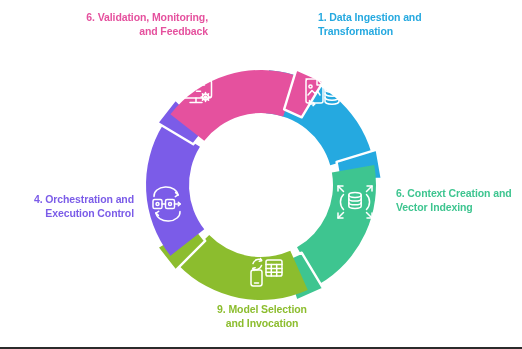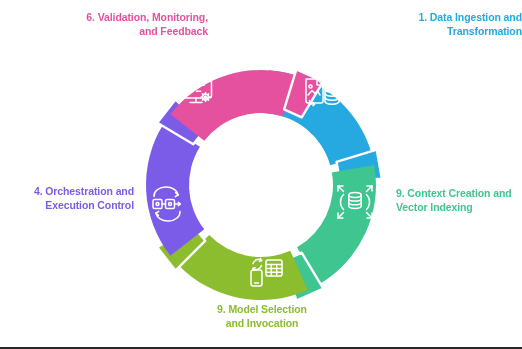--- a/index.html
+++ b/index.html
@@ -30,24 +30,24 @@
   }
   .step-label {
     position: absolute;
     font-size: 10.5px;
     font-weight: bold;
     line-height: 1.38;
     letter-spacing: -0.1px;
     white-space: pre-line;
   }
   #label-5 { left: 18px;  top: 10px;  width: 190px; text-align: right; }
-  #label-1 { left: 342px; top: 10px;  width: 180px; text-align: right;  }
+  #label-1 { left: 318px; top: 10px;  width: 180px; text-align: left;  }
   #label-2 { left: 396px; top: 186px; width: 124px; text-align: left;  }
   #label-3 { left: 186px; top: 302px; width: 152px; text-align: center;}
-  #label-4 { left: 6px;   top: 184px; width: 128px; text-align: right; }
+  #label-4 { left: 6px;   top: 192px; width: 128px; text-align: right; }
   .bottom-rule {
     position: absolute;
     left: 0;
     bottom: 0;
     width: 522px;
     height: 2px;
     background: #2b2b2b;
   }
 </style>
 </head>
@@ -149,21 +149,21 @@
         <path d="M7.5,0.6 v1.6 M7.5,7.8 v1.6 M3.1,5 h1.6 M10.3,5 h1.6
                  M4.4,1.9 l1.1,1.1 M9.5,7 l1.1,1.1 M10.6,1.9 l-1.1,1.1 M5.5,7 l-1.1,1.1"></path>
       </g>
     </g>
   </svg>
 
   <div class="step-label" id="label-5" style="color: rgb(229, 81, 158);">6. Validation, Monitoring,
 and Feedback</div>
   <div class="step-label" id="label-1" style="color: rgb(37, 169, 224);">1. Data Ingestion and
 Transformation</div>
-  <div class="step-label" id="label-2" style="color: rgb(62, 197, 144);">9. Context Creation and
+  <div class="step-label" id="label-2" style="color: rgb(62, 197, 144);">6. Context Creation and
 Vector Indexing</div>
   <div class="step-label" id="label-3" style="color: rgb(140, 189, 46);">9. Model Selection
 and Invocation</div>
   <div class="step-label" id="label-4" style="color: rgb(123, 92, 232);">4. Orchestration and
 Execution Control</div>
 
   <div class="bottom-rule"></div>
 </div>
 
 </body></html>

